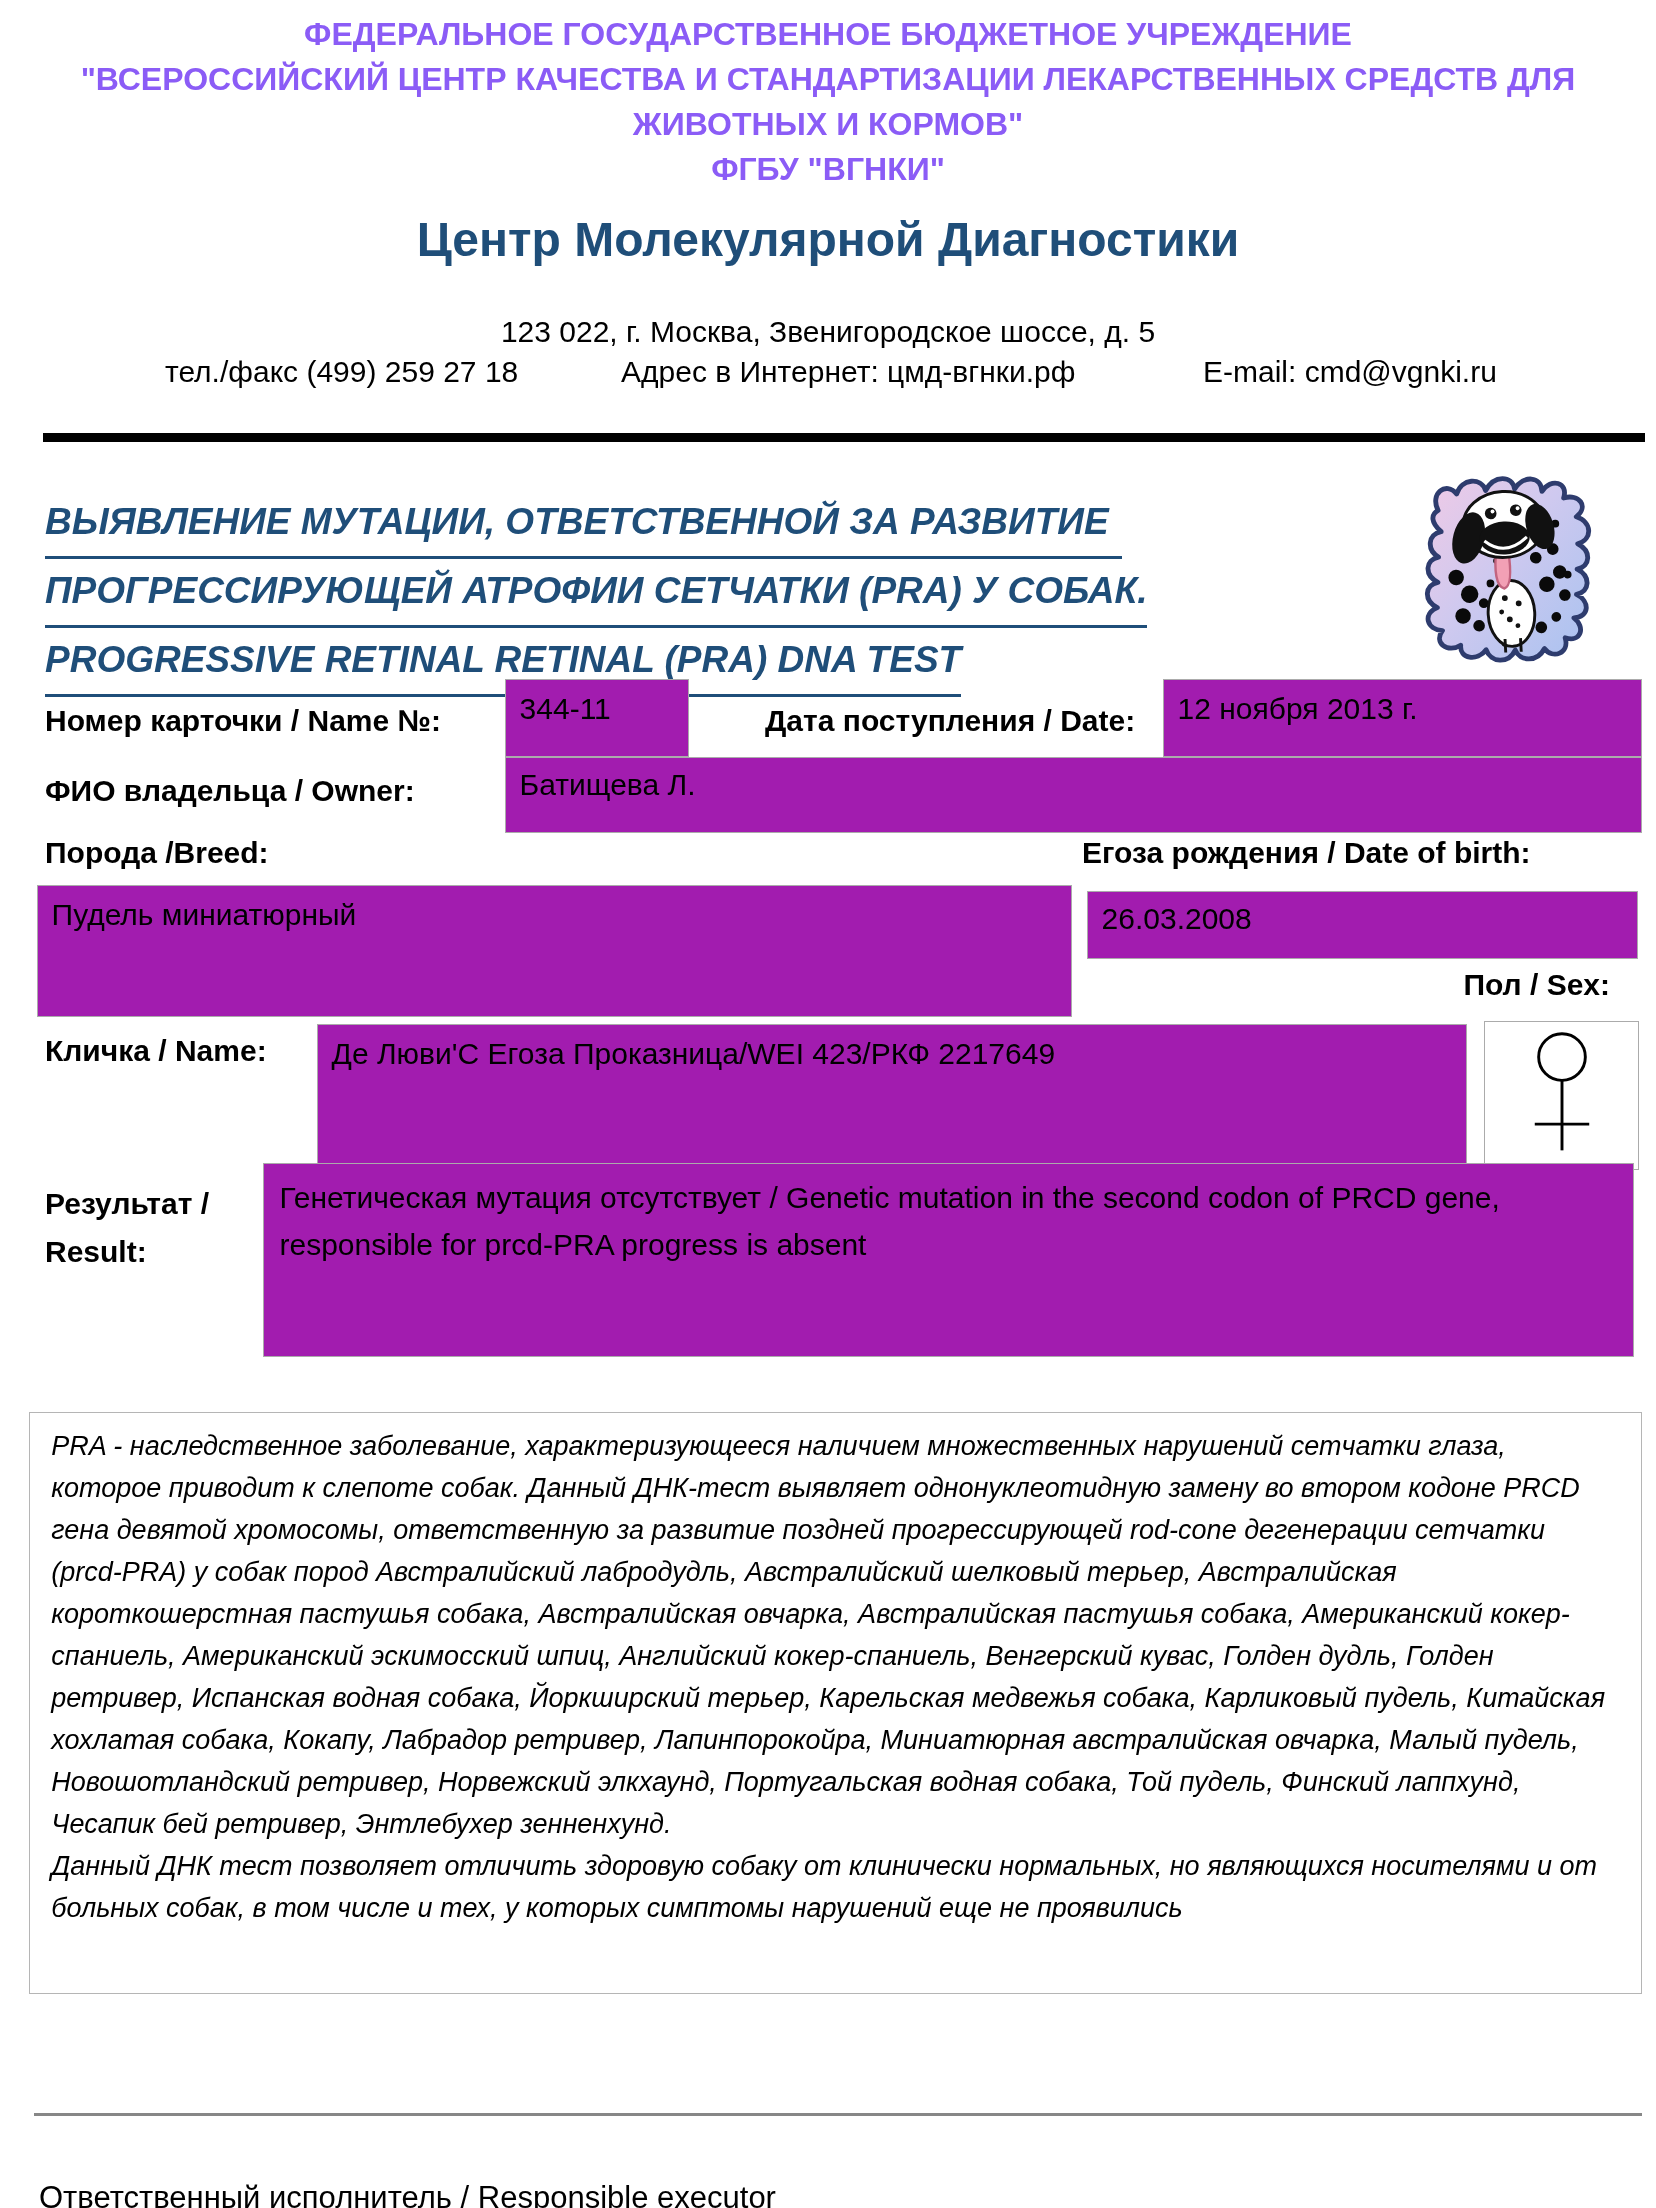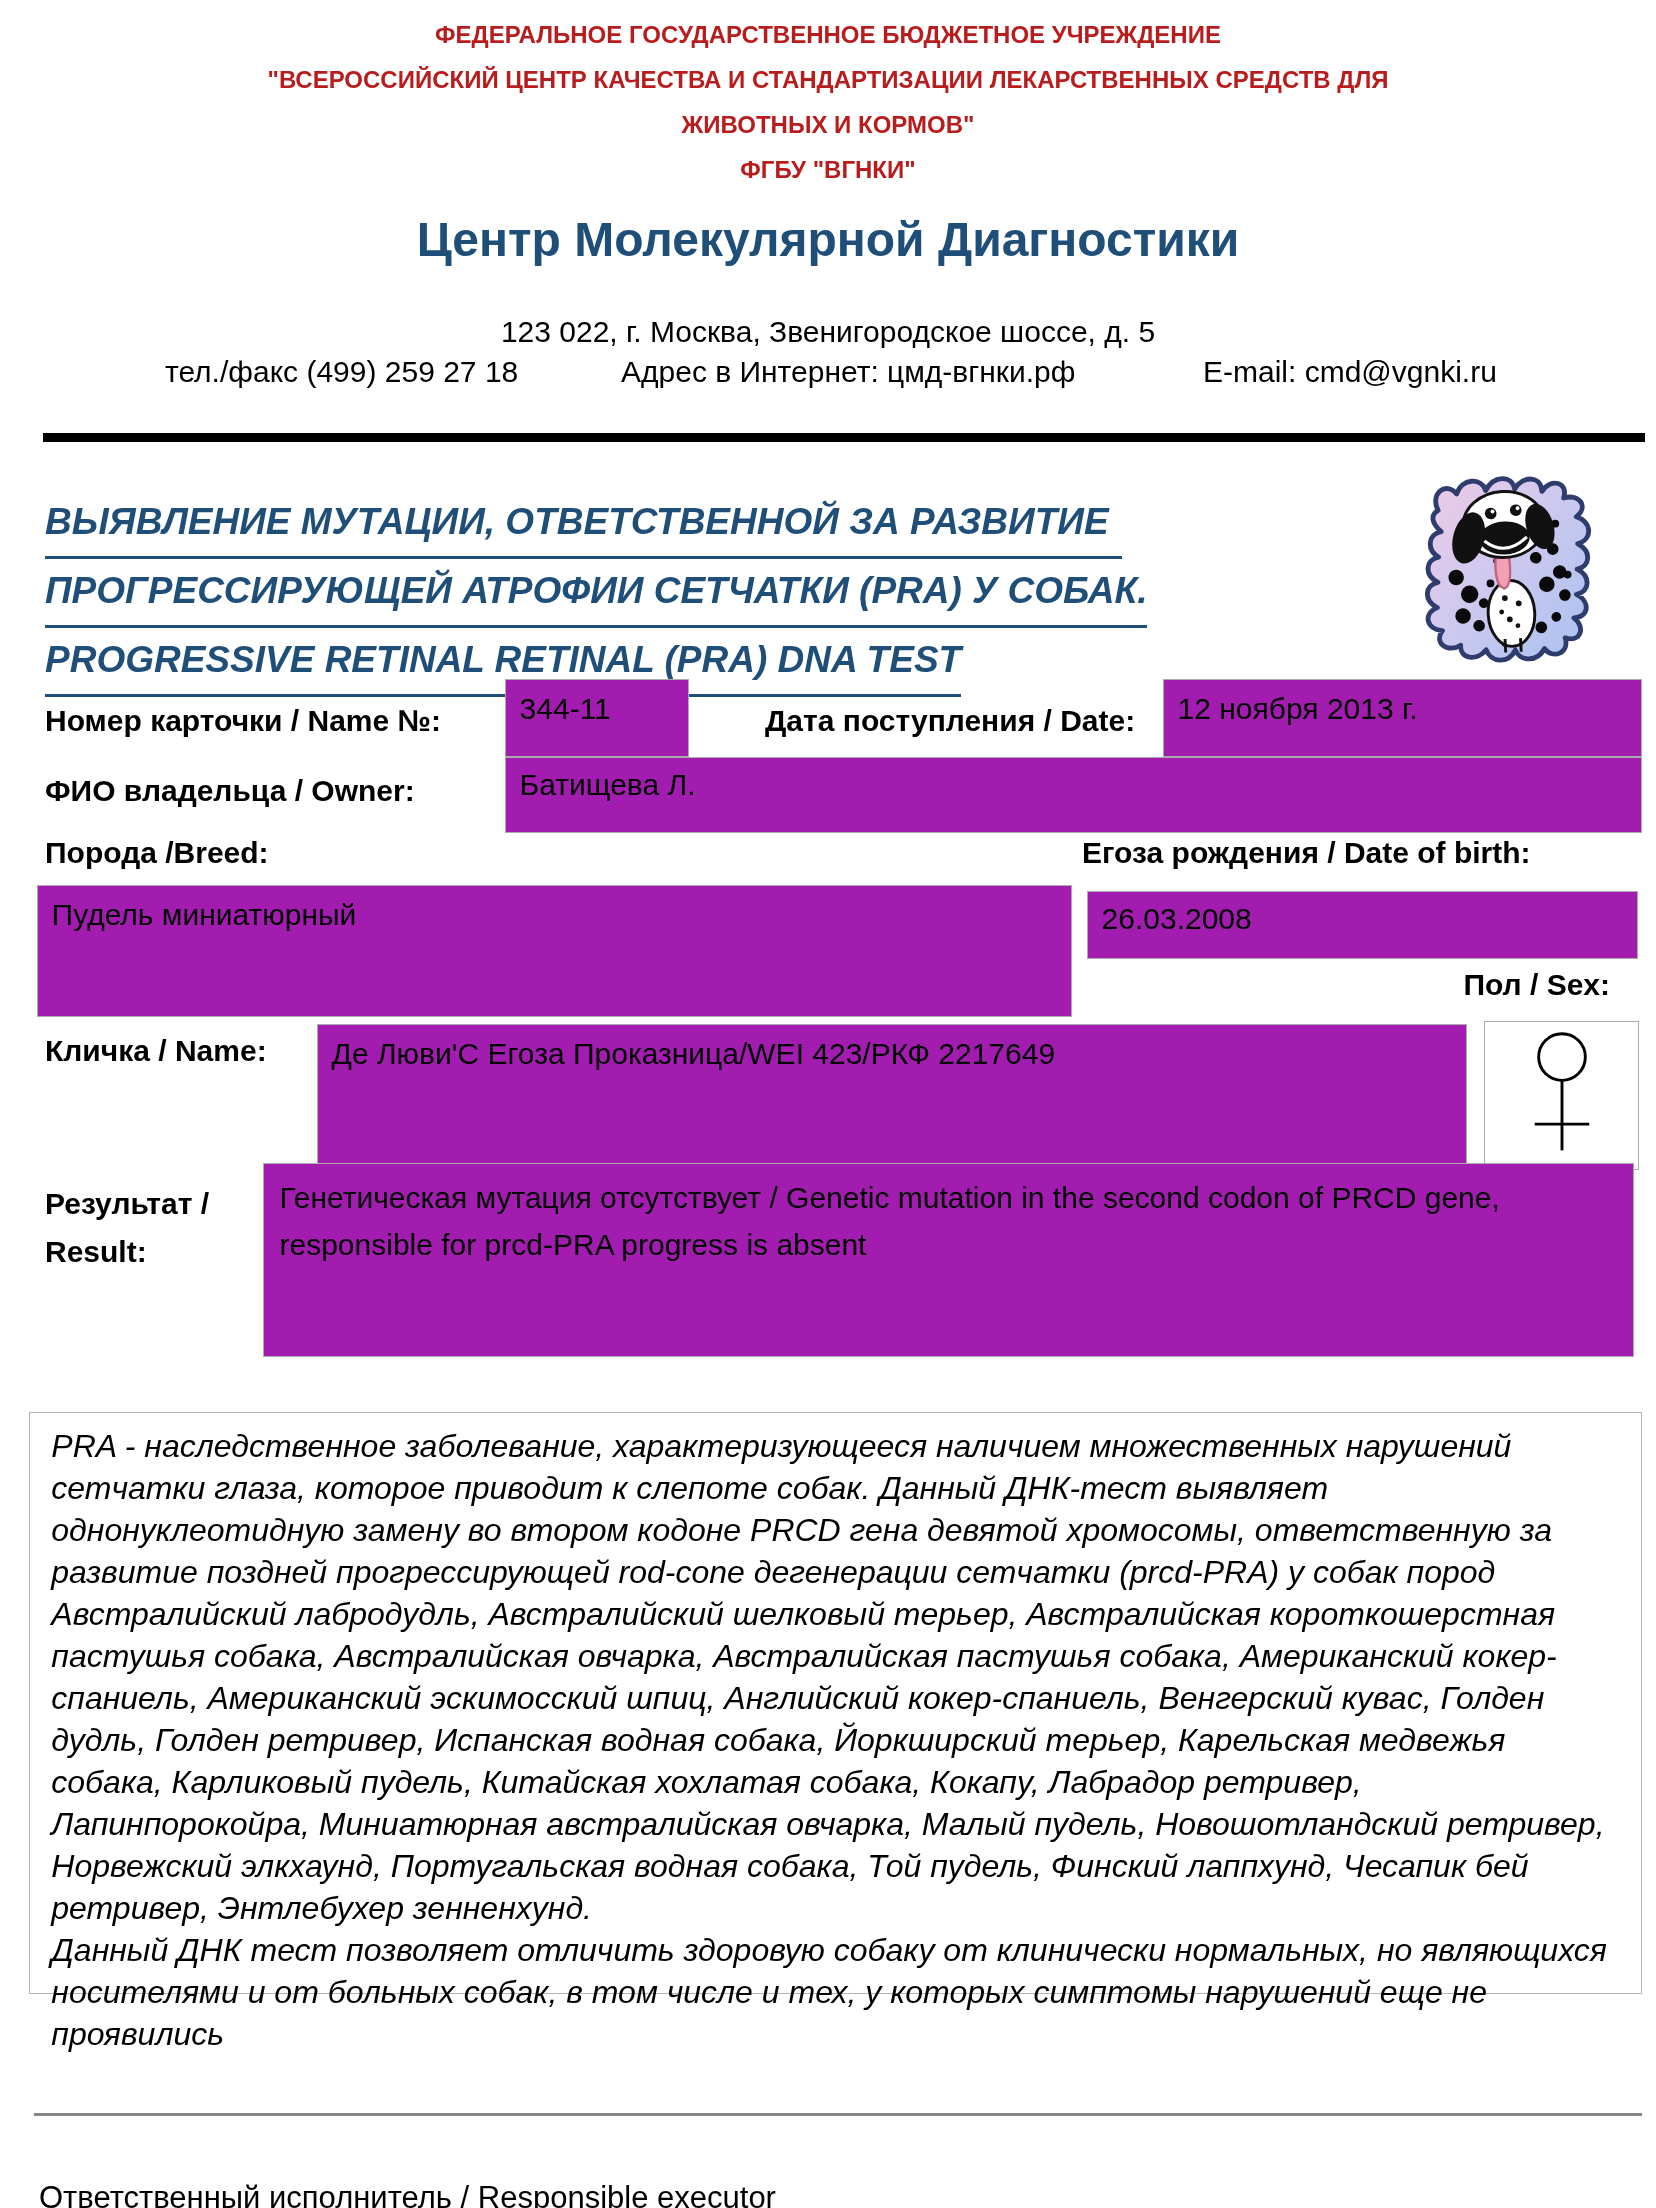--- a/index.html
+++ b/index.html
@@ -2,22 +2,22 @@
 <html><head>
 <meta charset="utf-8">
 <style>
   html,body{margin:0;padding:0;}
   body{
     width:1656px;height:2209px;position:relative;background:#ffffff;
     font-family:"Liberation Sans", sans-serif;color:#000;overflow:hidden;
   }
   .abs{position:absolute;}
   
-  .org-header{left:0;right:0;top:11.6px;text-align:center;color:#b91c1c;
-    font-weight:bold;font-size:24px;line-height:45px;}
+  .org-header{left:0;right:0;top:11.6px;text-align:center;color:#8b5cf6;
+    font-weight:bold;font-size:32px;line-height:45px;}
   .center-name{left:0;right:0;top:212px;text-align:center;color:#1F4E79;
     font-weight:bold;font-size:48px;}
   .address-line{left:0;right:0;top:315px;text-align:center;font-size:30px;}
   .contact-line{left:0;right:0;top:355px;font-size:30px;}
   .contact-phone{position:absolute;left:165px;}
   .contact-web{position:absolute;left:621px;}
   .contact-email{position:absolute;left:1203px;}
   .thick-rule{left:43px;top:433px;width:1602px;height:8.7px;background:#000;}
   
   .test-title{left:45px;top:490px;color:#1F4E79;font-weight:bold;font-style:italic;
@@ -25,21 +25,21 @@
   .test-title .tline{display:block;}
   .test-title .tline span{display:inline-block;border-bottom:3.9px solid #1F4E79;
     padding-bottom:2.9px;}
   .test-title .tline.ext span{padding-right:13.6px;}
   
   .lbl{font-weight:bold;font-size:30px;white-space:nowrap;}
   .box{position:absolute;border:1.9px solid #ABABAB;background:#a21caf;
     font-size:30px;box-sizing:border-box;padding:11.6px 13.6px;}
   .result-label{left:45px;top:1180px;font-weight:bold;font-size:30px;line-height:48px;}
   .pra-box{left:29px;top:1412px;width:1613px;height:582px;border:1.9px solid #B5B5B5;
-    box-sizing:border-box;padding:11.6px 21.3px;font-style:italic;font-size:32px;
+    box-sizing:border-box;padding:11.6px 21.3px;font-style:italic;font-size:27px;
     line-height:42px;}
   .divider{left:34px;top:2113px;width:1608px;height:2.9px;background:#878787;}
   .footer-line{left:39px;top:2180px;font-size:31px;}
   .sex-box{left:1484px;top:1021px;width:155px;height:149px;border:1.9px solid #ABABAB;
     box-sizing:border-box;display:flex;align-items:flex-start;justify-content:center;}
 </style>
 </head>
 <body>
 
 <div class="abs org-header">

